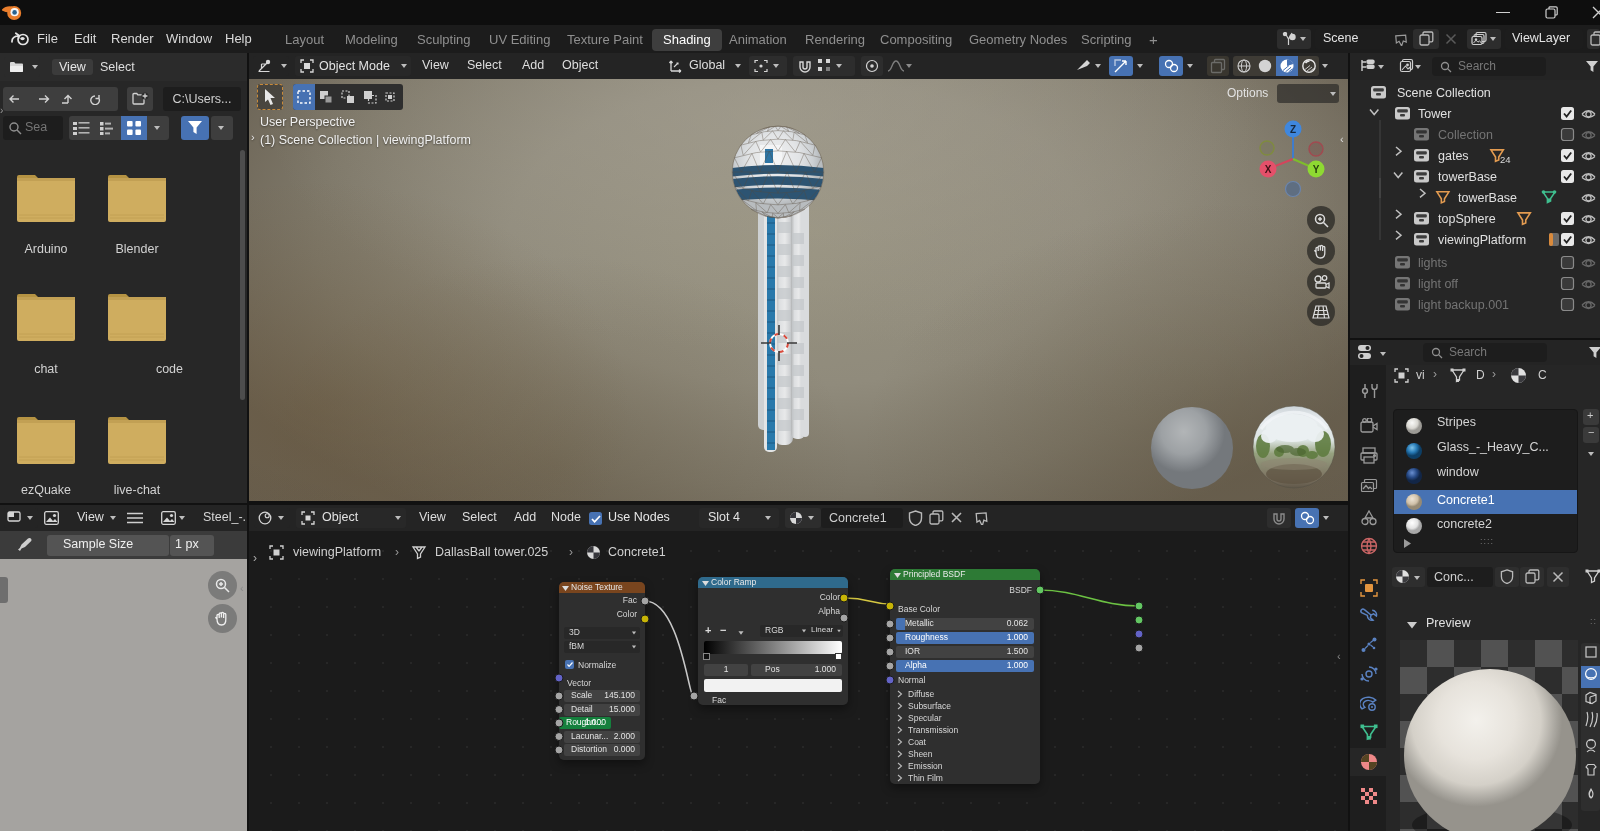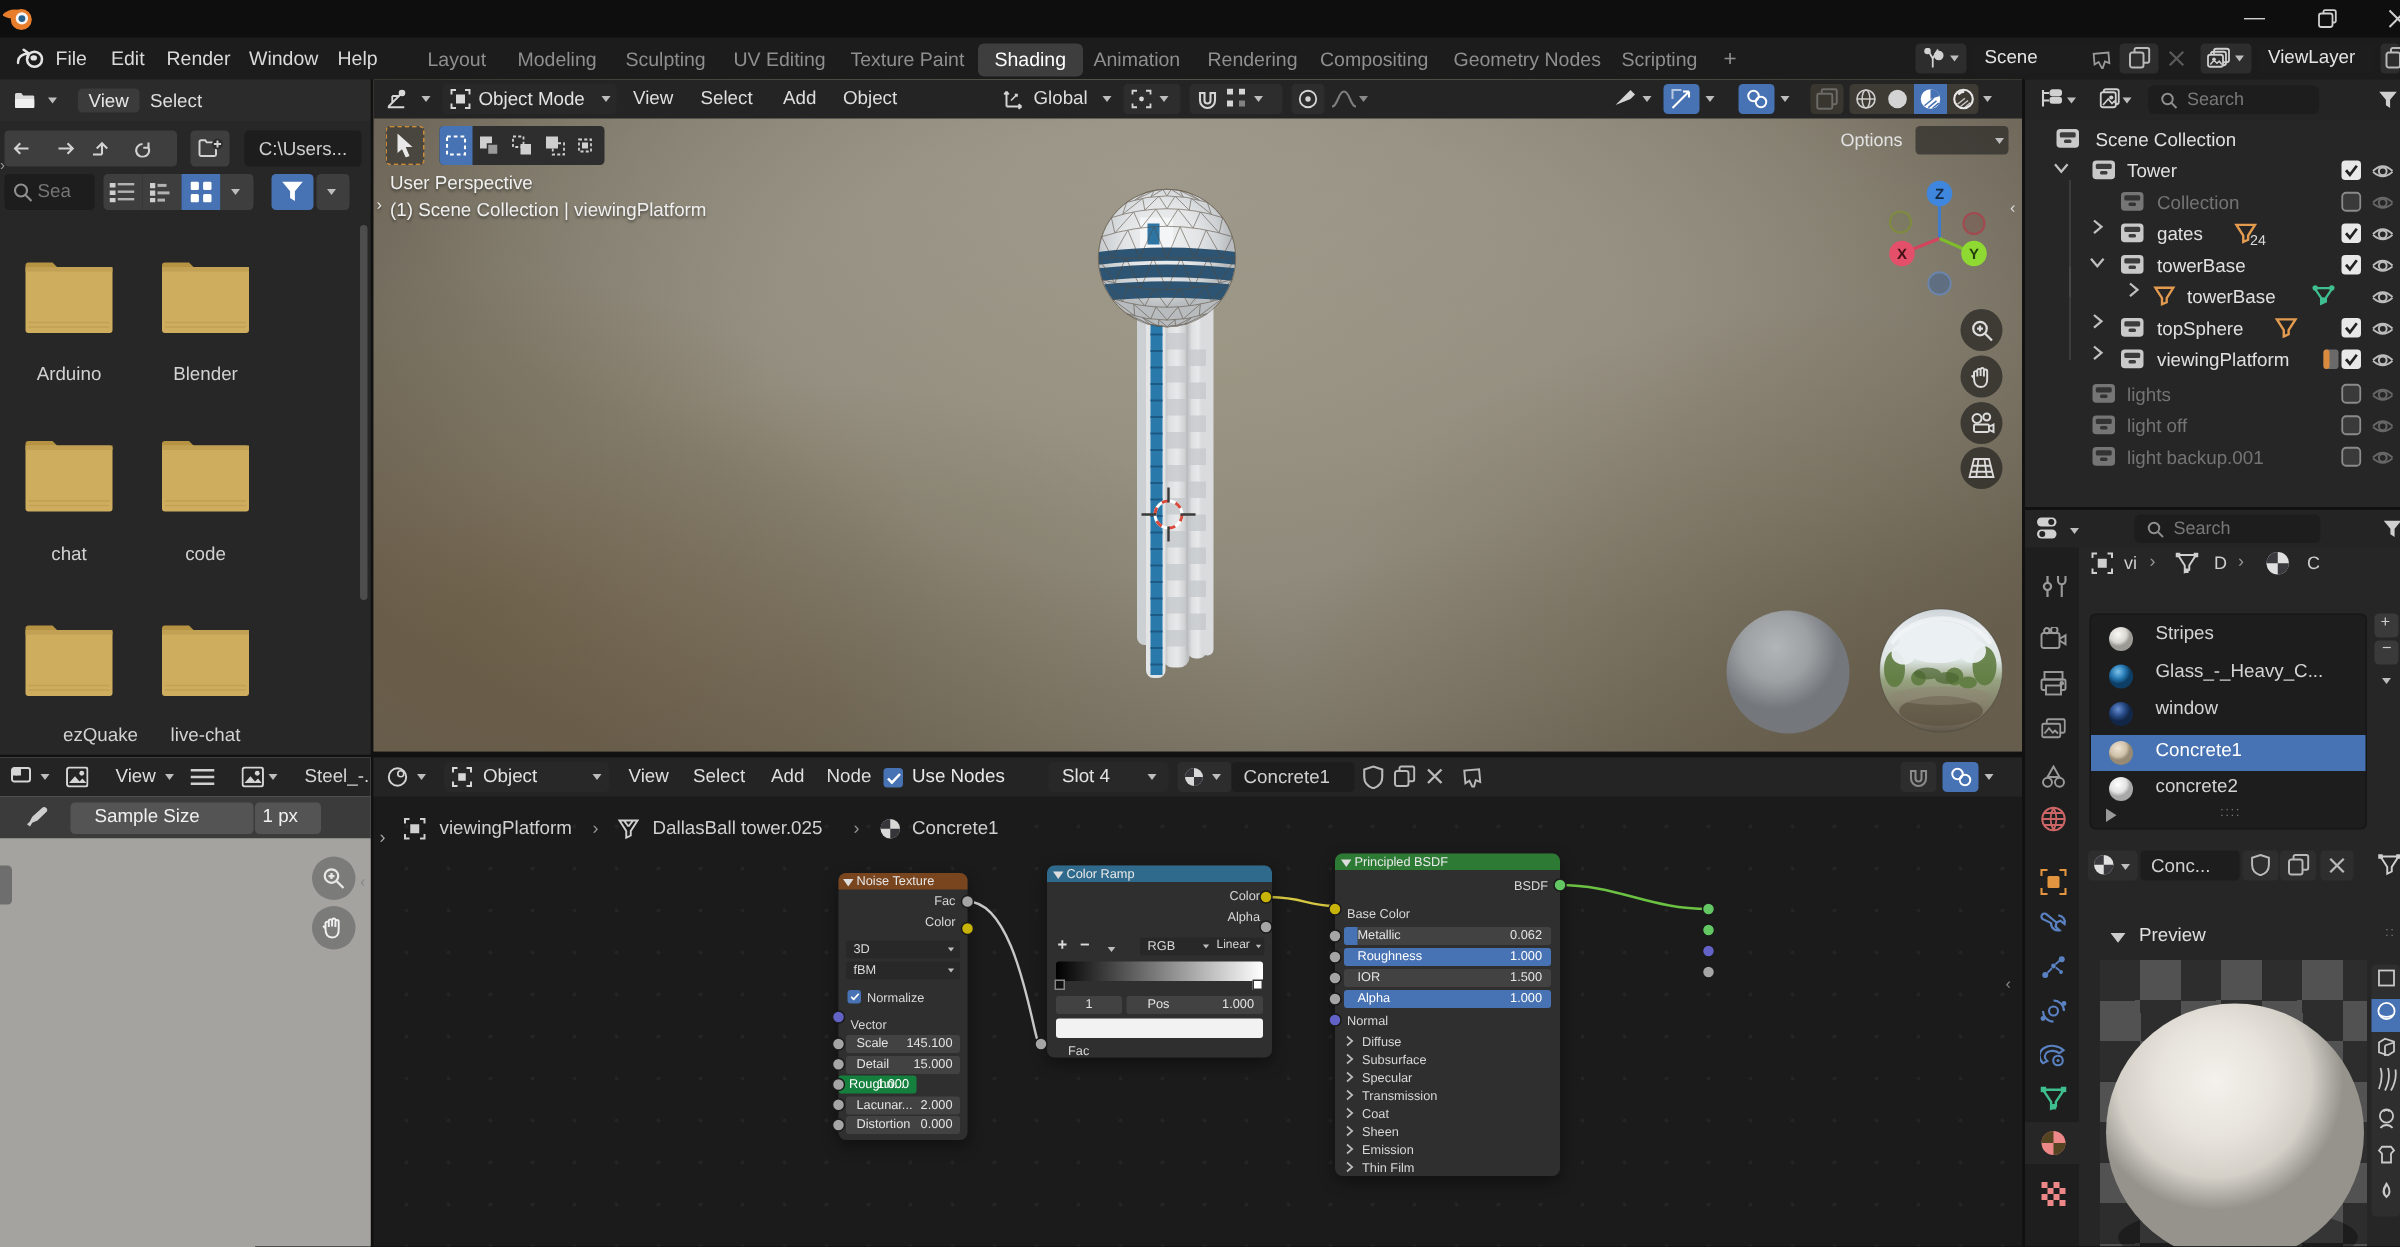--- a/index.html
+++ b/index.html
@@ -202,22 +202,22 @@
     <use href="#folder" x="17" y="27"></use>
         <use href="#folder" x="108" y="27"></use>
     <use href="#folder" x="17" y="146"></use>
         <use href="#folder" x="108" y="146"></use>
     <use href="#folder" x="17" y="269"></use>
         <use href="#folder" x="108" y="269"></use>
   </svg>
   <span class="abs" style="left:0px;top:189px;width:92px;text-align:center;color:#d2d2d2;font-size:12.5px">Arduino</span>
   <span class="abs" style="left:91px;top:189px;width:92px;text-align:center;color:#d2d2d2;font-size:12.5px">Blender</span>
   <span class="abs" style="left:0px;top:309px;width:92px;text-align:center;color:#d2d2d2;font-size:12.5px">chat</span>
-  <span class="abs" style="left:91px;top:309px;width:92px;text-align:center;color:#d2d2d2;font-size:12.5px">code</span>
-  <span class="abs" style="left:0px;top:430px;width:92px;text-align:right;color:#d2d2d2;font-size:12.5px">ezQuake</span>
+  <span class="abs" style="left:91px;top:309px;width:92px;text-align:right;color:#d2d2d2;font-size:12.5px">code</span>
+  <span class="abs" style="left:0px;top:430px;width:92px;text-align:center;color:#d2d2d2;font-size:12.5px">ezQuake</span>
   <span class="abs" style="left:91px;top:430px;width:92px;text-align:center;color:#d2d2d2;font-size:12.5px">live-chat</span>
   <div class="abs" style="left:240px;top:97px;width:5px;height:250px;background:#4d4d4d;border-radius:3px"></div>
   <span class="abs" style="left:0px;top:52px;color:#9a9a9a;font-size:10px">›</span>
 </div>
 
 <div class="abs" id="viewport">
 
   <div class="abs" style="left:0;top:0;width:1099px;height:26px;background:#242424"></div>
   <div class="btn" style="left:4px;top:3px;width:36px;height:20px;background:#242424">
     <svg style="position:absolute;left:4px;top:3px" width="15" height="14" viewBox="0 0 15 14">

